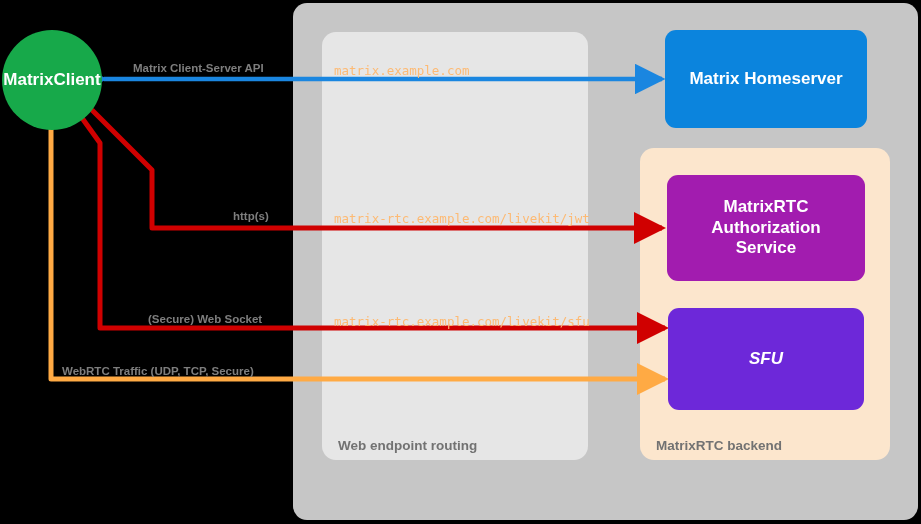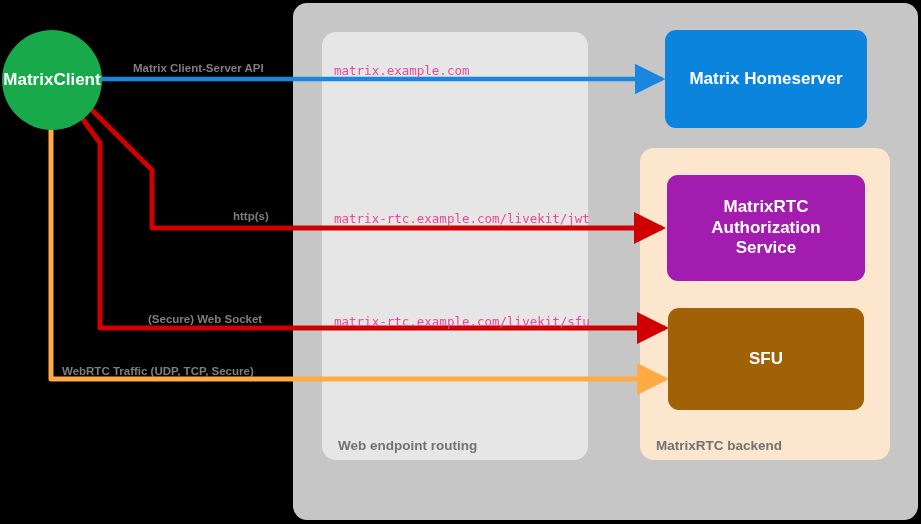--- a/index.html
+++ b/index.html
@@ -61,27 +61,27 @@
   #homeserver{
     left:665px;top:30px;width:202px;height:98px;
     background:#0b84dd;font-size:17px;
   }
   #auth-service{
     left:667px;top:175px;width:198px;height:106px;
     background:#a21caf;font-size:17px;
   }
   #sfu{
     left:668px;top:308px;width:196px;height:102px;
-    background:#a16207;font-size:17px;
+    background:#6d28d9;font-size:17px;font-style:italic;
   }
 
   
   .url{
     font-family:"DejaVu Sans Mono","Liberation Mono",monospace;
-    font-size:12.5px;color:#ec4899;white-space:nowrap;
+    font-size:12.5px;color:#fdba74;white-space:nowrap;
   }
   #url-matrix{left:334px;top:63px;}
   #url-jwt{left:334px;top:211px;}
   #url-sfu{left:334px;top:314px;}
 
   
   .flow-label{
     font-size:11.5px;font-weight:bold;color:#7e7e7e;white-space:nowrap;
   }
   #label-cs-api{left:133px;top:62px;}

